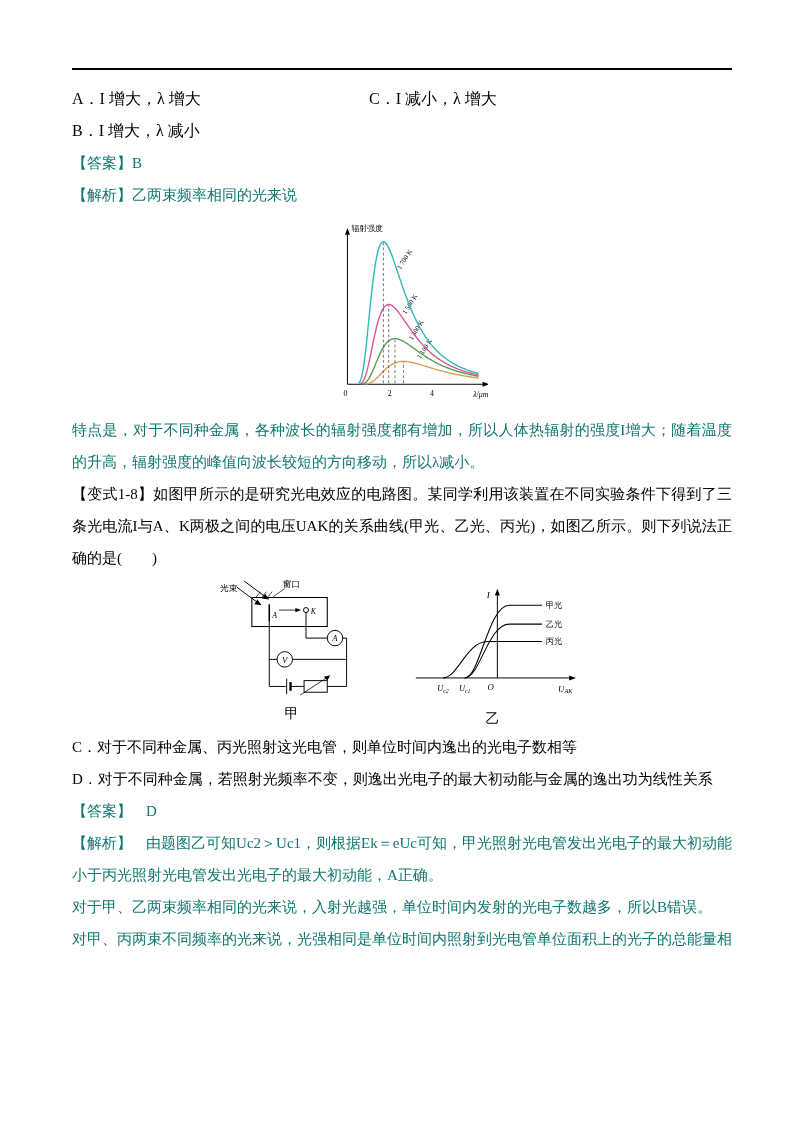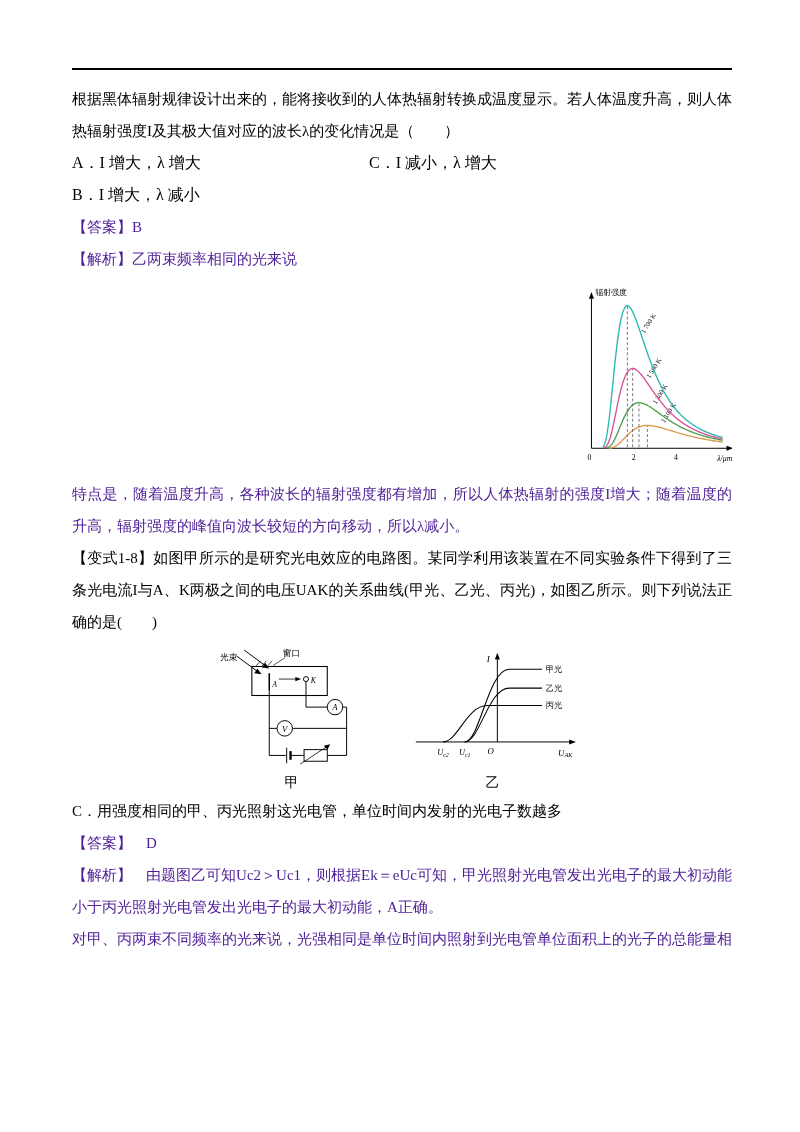--- a/index.html
+++ b/index.html
@@ -6,40 +6,39 @@
   html,body{background:#ffffff}
   body{
     width:800px;height:1132px;overflow:hidden;
     font-family:"Liberation Serif","DejaVu Serif",serif;
     color:#000;
   }
   .page{position:relative;width:800px;height:1132px;background:#fff}
   .content{position:absolute;left:72px;top:68px;width:660px}
   .rule{border-top:2.5px solid #000;margin-bottom:13px}
   p{font-size:15px;line-height:32px;text-align:justify;margin:0}
-  .red{color:#4c1d95}
+  .red{color:#0f766e}
   .opts2{display:grid;grid-template-columns:45% 55%}
   .opts2 span{font-size:16px;line-height:32px}
   .gap{margin-left:14px}
-  .figure-bb{display:flex;justify-content:flex-end;margin:4px 0 2px}
-  .figrow{display:flex;justify-content:center;align-items:flex-end;gap:36px;margin:4px 0 2px}
+  .figure-bb{display:flex;justify-content:center;margin:4px 0 2px}
+  .figrow{display:flex;justify-content:center;align-items:flex-start;gap:36px;margin:4px 0 2px}
   .figcol{display:flex;flex-direction:column;align-items:center}
   .figcap{text-align:center;font-size:14px;line-height:20px}
   svg{display:block}
   svg text{font-family:"Liberation Serif","DejaVu Serif",serif;fill:#000}
 </style>
 </head>
 <body>
 
 <div class="page">
   <div class="content">
 
     <div class="rule"></div>
 
-    <p>根据黑体辐射规律设计出来的，能将接收到的人体热辐射转换成温度显示。若人体温度升高，则人体热辐射强度I及其极大值对应的波长λ的变化情况是（　　）</p>
 
     <div class="opts2">
       <span>A．I 增大，λ 增大</span>
       <span>C．I 减小，λ 增大</span>
       <span>B．I 增大，λ 减小</span>
     </div>
 
     <p class="red"><span>【答案】</span><span>B</span></p>
 
     <p class="red"><span>【解析】</span><span>乙两束频率相同的光来说</span></p>
@@ -63,21 +62,21 @@
           <text x="97.85499999999999" y="127.77550854155805" font-size="7" transform="rotate(-58 97.85499999999999 127.77550854155805)">1 300 K</text>
           <line x1="73.925" y1="171" x2="73.925" y2="90.8" stroke="#555" stroke-width="0.8" stroke-dasharray="3 2.2"></line>
           <polyline points="44.6,171.7 45.5,171.3 46.5,170.6 47.5,169.6 48.4,168.0 49.4,166.0 50.4,163.4 51.4,160.3 52.3,156.6 53.3,152.6 54.3,148.2 55.2,143.6 56.2,138.9 57.2,134.1 58.1,129.4 59.1,124.8 60.1,120.3 61.0,116.2 62.0,112.2 63.0,108.7 63.9,105.4 64.9,102.5 65.9,99.9 66.8,97.7 67.8,95.8 68.8,94.3 69.7,93.0 70.7,92.1 71.7,91.4 72.6,91.0 73.6,90.8 74.6,90.8 75.5,91.1 76.5,91.5 77.5,92.0 78.4,92.8 79.4,93.6 80.4,94.5 81.3,95.6 82.3,96.7 83.3,97.9 84.2,99.1 85.2,100.4 86.2,101.7 87.1,103.1 88.1,104.5 89.1,105.9 90.0,107.3 91.0,108.7 92.0,110.1 93.0,111.5 93.9,112.9 94.9,114.3 95.9,115.7 96.8,117.1 97.8,118.4 98.8,119.7 99.7,121.1 100.7,122.3 101.7,123.6 102.6,124.8 103.6,126.0 104.6,127.2 105.5,128.4 106.5,129.5 107.5,130.6 108.4,131.7 109.4,132.7 110.4,133.8 111.3,134.8 112.3,135.7 113.3,136.7 114.2,137.6 115.2,138.5 116.2,139.4 117.1,140.2 118.1,141.1 119.1,141.9 120.0,142.6 121.0,143.4 122.0,144.1 122.9,144.9 123.9,145.6 124.9,146.2 125.8,146.9 126.8,147.5 127.8,148.2 128.7,148.8 129.7,149.3 130.7,149.9 131.7,150.5 132.6,151.0 133.6,151.5 134.6,152.0 135.5,152.5 136.5,153.0 137.5,153.5 138.4,153.9 139.4,154.4 140.4,154.8 141.3,155.2 142.3,155.6 143.3,156.0 144.2,156.4 145.2,156.8 146.2,157.1 147.1,157.5 148.1,157.8 149.1,158.2 150.0,158.5 151.0,158.8 152.0,159.1 152.9,159.4 153.9,159.7 154.9,160.0 155.8,160.2 156.8,160.5 157.8,160.8 158.7,161.0 159.7,161.3 160.7,161.5 161.6,161.7 162.6,162.0 163.6,162.2 164.5,162.4 165.5,162.6" fill="none" stroke="#d9529c" stroke-width="1.4"></polyline>
           <text x="91.405" y="101.33778676354183" font-size="7" transform="rotate(-58 91.405 101.33778676354183)">1 500 K</text>
           <line x1="68.55" y1="171" x2="68.55" y2="27" stroke="#555" stroke-width="0.8" stroke-dasharray="3 2.2"></line>
           <polyline points="43.6,171.0 44.6,169.7 45.5,167.5 46.5,164.2 47.5,159.7 48.4,153.9 49.4,146.9 50.4,138.9 51.4,130.1 52.3,120.6 53.3,110.9 54.3,101.1 55.2,91.5 56.2,82.3 57.2,73.6 58.1,65.5 59.1,58.2 60.1,51.6 61.0,45.9 62.0,41.0 63.0,36.9 63.9,33.6 64.9,31.0 65.9,29.1 66.8,27.8 67.8,27.2 68.8,27.0 69.7,27.4 70.7,28.1 71.7,29.3 72.6,30.7 73.6,32.5 74.6,34.5 75.5,36.7 76.5,39.1 77.5,41.6 78.4,44.3 79.4,47.0 80.4,49.8 81.3,52.7 82.3,55.5 83.3,58.4 84.2,61.3 85.2,64.2 86.2,67.1 87.1,70.0 88.1,72.8 89.1,75.5 90.0,78.3 91.0,81.0 92.0,83.6 93.0,86.1 93.9,88.7 94.9,91.1 95.9,93.5 96.8,95.8 97.8,98.1 98.8,100.3 99.7,102.4 100.7,104.5 101.7,106.5 102.6,108.5 103.6,110.4 104.6,112.2 105.5,114.0 106.5,115.7 107.5,117.4 108.4,119.0 109.4,120.6 110.4,122.1 111.3,123.6 112.3,125.0 113.3,126.4 114.2,127.7 115.2,129.0 116.2,130.3 117.1,131.5 118.1,132.7 119.1,133.8 120.0,134.9 121.0,135.9 122.0,137.0 122.9,138.0 123.9,138.9 124.9,139.8 125.8,140.7 126.8,141.6 127.8,142.4 128.7,143.3 129.7,144.1 130.7,144.8 131.7,145.6 132.6,146.3 133.6,147.0 134.6,147.6 135.5,148.3 136.5,148.9 137.5,149.5 138.4,150.1 139.4,150.7 140.4,151.2 141.3,151.8 142.3,152.3 143.3,152.8 144.2,153.3 145.2,153.8 146.2,154.2 147.1,154.7 148.1,155.1 149.1,155.5 150.0,155.9 151.0,156.3 152.0,156.7 152.9,157.1 153.9,157.4 154.9,157.8 155.8,158.1 156.8,158.5 157.8,158.8 158.7,159.1 159.7,159.4 160.7,159.7 161.6,160.0 162.6,160.2 163.6,160.5 164.5,160.8 165.5,161.0" fill="none" stroke="#2fb8b2" stroke-width="1.4"></polyline>
           <text x="86.03" y="55.695504106505794" font-size="7" transform="rotate(-58 86.03 55.695504106505794)">1 700 K</text>
         </svg>
     </div>
 
-    <p class="red">特点是，随着温度升高，各种波长的辐射强度都有增加，所以人体热辐射的强度I增大；随着温度的升高，辐射强度的峰值向波长较短的方向移动，所以λ减小。</p>
+    <p class="red">特点是，对于不同种金属，各种波长的辐射强度都有增加，所以人体热辐射的强度I增大；随着温度的升高，辐射强度的峰值向波长较短的方向移动，所以λ减小。</p>
 
     <p><span>【变式1-8】</span><span>如图甲所示的是研究光电效应的电路图。某同学利用该装置在不同实验条件下得到了三条光电流I与A、K两极之间的电压UAK的关系曲线(甲光、乙光、丙光)，如图乙所示。则下列说法正确的是(　　)</span></p>
 
     <div class="figrow">
       <div class="figcol">
         <svg viewBox="0 0 150 130" width="145" height="126">
           <g stroke="#000" stroke-width="1">
             <line x1="26" y1="3" x2="49" y2="20"></line>
             <line x1="18" y1="9" x2="41" y2="26"></line>
           </g>
@@ -139,22 +138,24 @@
             <text x="150" y="31" font-size="8.5">甲光</text>
             <path d="M 66.4 103 C 82.4 102 90.4 47.5 112.4 47.5 L 146 47.5" fill="none" stroke="#000" stroke-width="1.1"></path>
             <text x="150" y="50.5" font-size="8.5">乙光</text>
             <path d="M 44 103 C 60 102 68 65.5 90 65.5 L 146 65.5" fill="none" stroke="#000" stroke-width="1.1"></path>
             <text x="150" y="68.5" font-size="8.5">丙光</text>
           </svg>
         <div class="figcap">乙</div>
       </div>
     </div>
 
-    <p>C．用强度相同的甲、丙光照射这光电管，单位时间内发射的光电子数越多</p>
+    <p>C．对于不同种金属、丙光照射这光电管，则单位时间内逸出的光电子数相等</p>
+    <p>D．对于不同种金属，若照射光频率不变，则逸出光电子的最大初动能与金属的逸出功为线性关系</p>
 
     <p class="red"><span>【答案】</span><span class="gap">D</span></p>
 
     <p class="red"><span>【解析】</span><span class="gap">由题图乙可知Uc2＞Uc1，则根据Ek＝eUc可知，甲光照射光电管发出光电子的最大初动能小于丙光照射光电管发出光电子的最大初动能，A正确。</span></p>
 
+    <p class="red">对于甲、乙两束频率相同的光来说，入射光越强，单位时间内发射的光电子数越多，所以B错误。</p>
     <p class="red">对甲、丙两束不同频率的光来说，光强相同是单位时间内照射到光电管单位面积上的光子的总能量相</p>
 
   </div>
 </div>
 
 </body></html>

